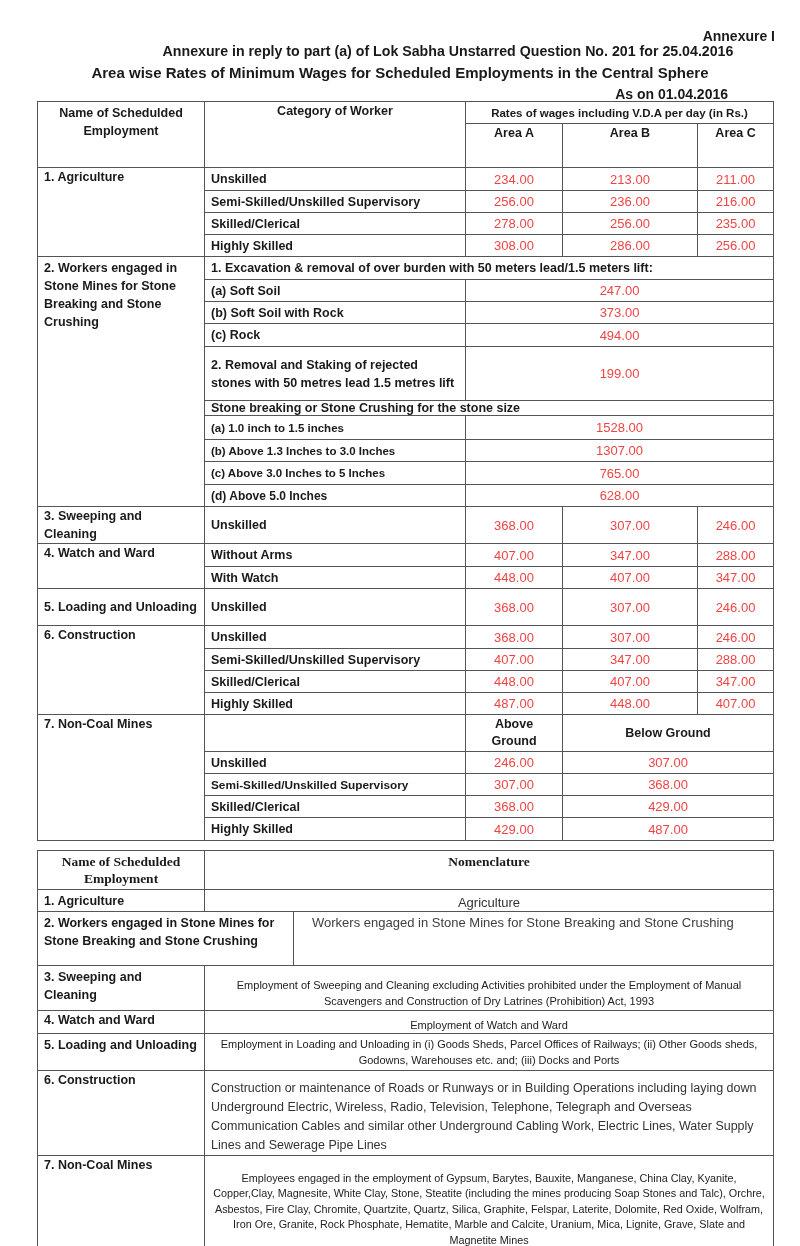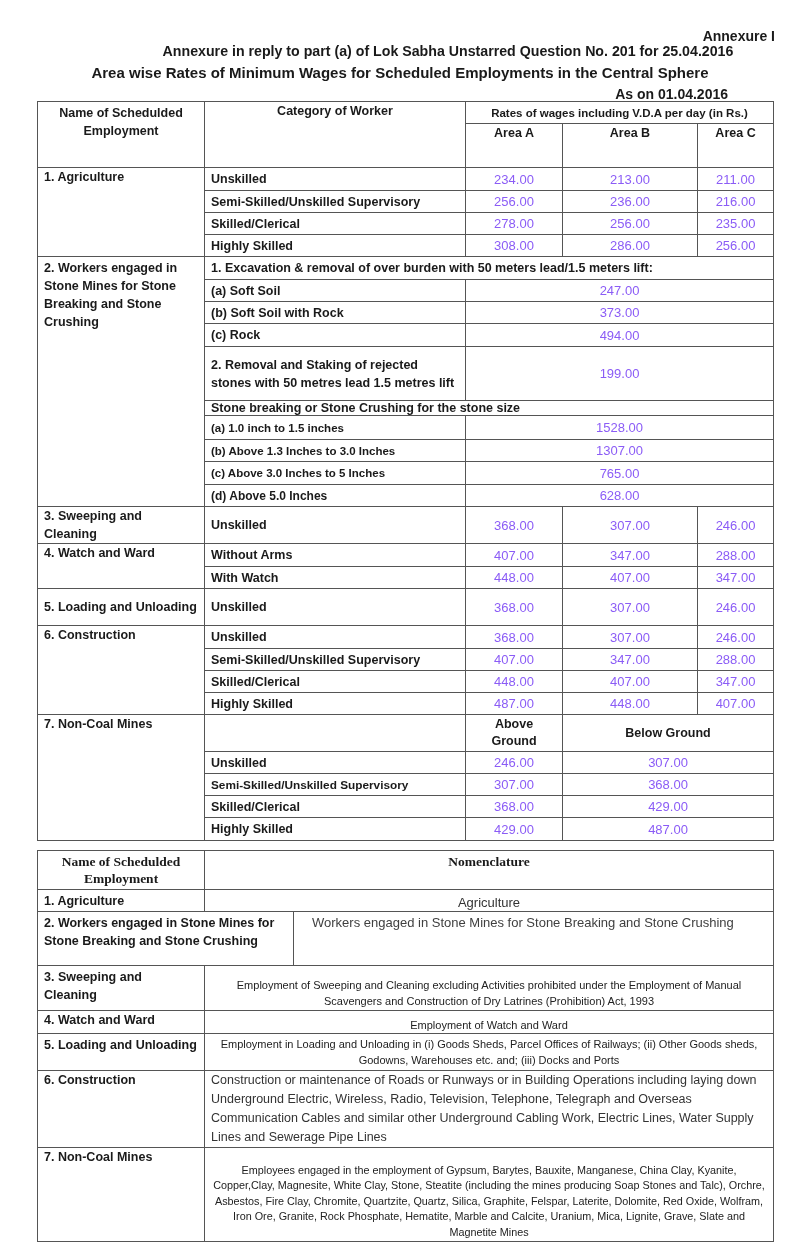--- a/index.html
+++ b/index.html
@@ -8,21 +8,21 @@
   .hdr { position:absolute; font-weight:bold; font-size:14px; white-space:nowrap; }
   #annex { right:25px; top:20px;margin-top:8px; }
   #t1 { left:0; width:800px; text-align:center; top:43px; font-size:14.2px;padding-left:48px; }
   #t2 { left:0; width:800px; text-align:center; top:64px; font-size:15px; }
   #asOn { right:72px; top:86px; }
 
   table { position:absolute; left:37px; border-collapse:collapse; table-layout:fixed; }
   td { border:1px solid #555; padding:0 6px; font-size:12.5px; vertical-align:middle; overflow:hidden; }
   .b { font-weight:bold; }
   .c { text-align:center; }
-  .num { text-align:center; color:#8b5cf6; font-size:13px; }
+  .num { text-align:center; color:#ef4444; font-size:13px; }
   .top { vertical-align:top; padding-top:2px; }
   .lh { line-height:18px; }
   .serif { font-family:"Liberation Serif", serif; font-weight:bold; font-size:13.5px; line-height:17px; }
   .small { font-size:11px; line-height:16px; color:#222;text-align:center; }
   .mid { font-size:12.5px; line-height:19px; color:#333; }
 </style>
 </head>
 <body>
 
 <div class="hdr" id="annex">Annexure I</div>
@@ -227,20 +227,20 @@
   <tr style="height:23px">
     <td class="b top">4. Watch and Ward</td>
     <td colspan="2" class="small" style="padding-top:5px">Employment of Watch and Ward</td>
   </tr>
   <tr style="height:37px">
     <td class="b top lh">5. Loading and Unloading</td>
     <td colspan="2" class="small">Employment in Loading and Unloading in (i) Goods Sheds, Parcel Offices of Railways; (ii) Other Goods sheds, Godowns, Warehouses etc. and;  (iii) Docks and Ports</td>
   </tr>
   <tr style="height:76px">
     <td class="b top">6. Construction</td>
-    <td colspan="2" class="mid" style="padding-top:0">Construction or maintenance of Roads or Runways or in Building Operations including laying down Underground Electric, Wireless, Radio, Television, Telephone, Telegraph and Overseas Communication Cables and similar other Underground Cabling Work, Electric Lines, Water Supply Lines and Sewerage Pipe Lines</td>
+    <td colspan="2" class="mid" style="padding-top:8px">Construction or maintenance of Roads or Runways or in Building Operations including laying down Underground Electric, Wireless, Radio, Television, Telephone, Telegraph and Overseas Communication Cables and similar other Underground Cabling Work, Electric Lines, Water Supply Lines and Sewerage Pipe Lines</td>
   </tr>
   <tr style="height:94px">
     <td class="b top">7. Non-Coal Mines</td>
     <td colspan="2" class="small" style="font-size:10.8px;line-height:15.5px;padding-top:14px">Employees engaged in the employment of  Gypsum, Barytes, Bauxite, Manganese, China Clay, Kyanite, Copper,Clay, Magnesite, White Clay, Stone, Steatite (including the mines producing Soap Stones and Talc), Orchre, Asbestos, Fire Clay, Chromite, Quartzite, Quartz, Silica, Graphite, Felspar, Laterite, Dolomite, Red Oxide, Wolfram, Iron Ore, Granite, Rock Phosphate, Hematite, Marble and Calcite, Uranium, Mica, Lignite, Grave, Slate and Magnetite Mines</td>
   </tr>
 </tbody>
   </table>
 
 </body></html>

